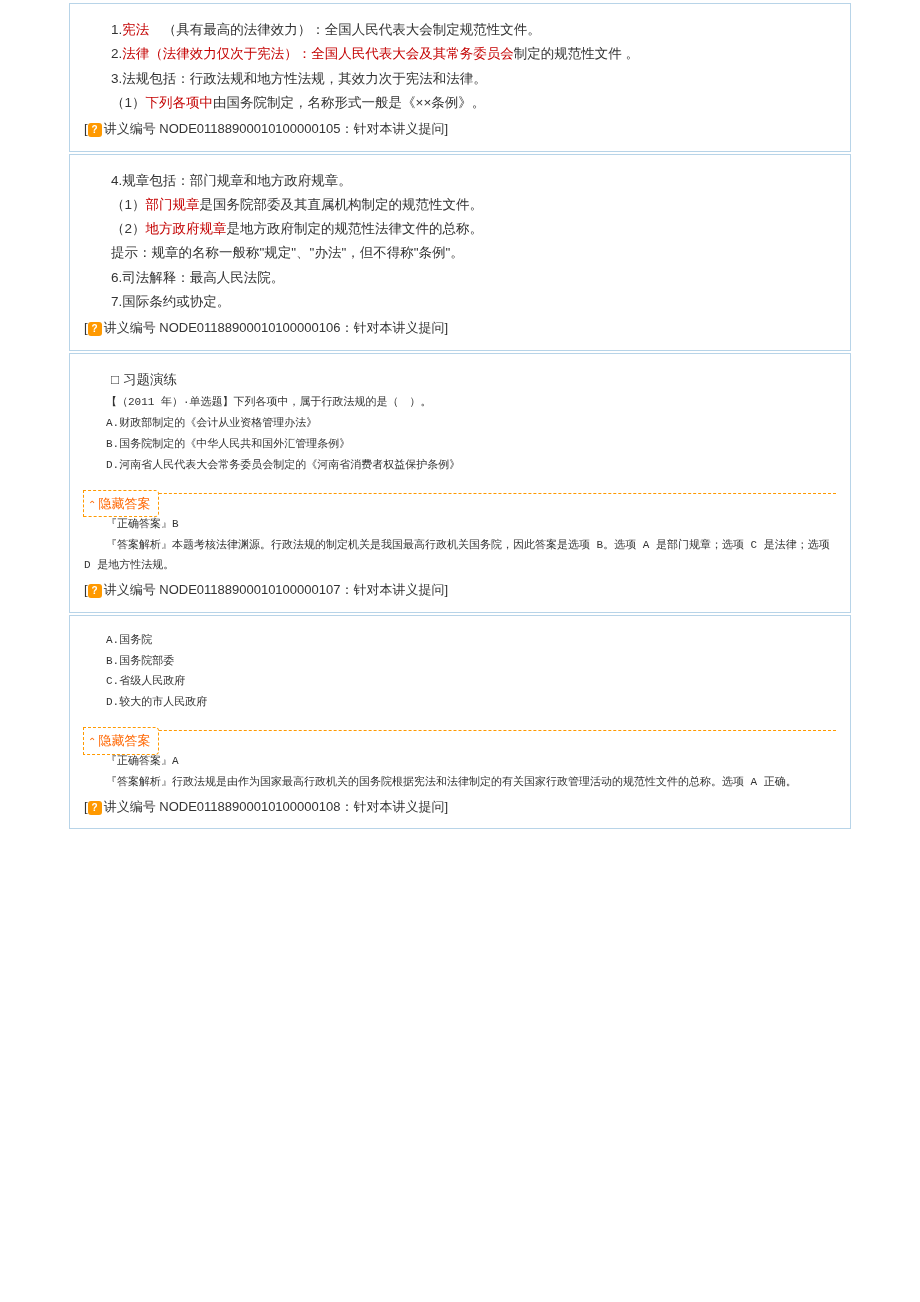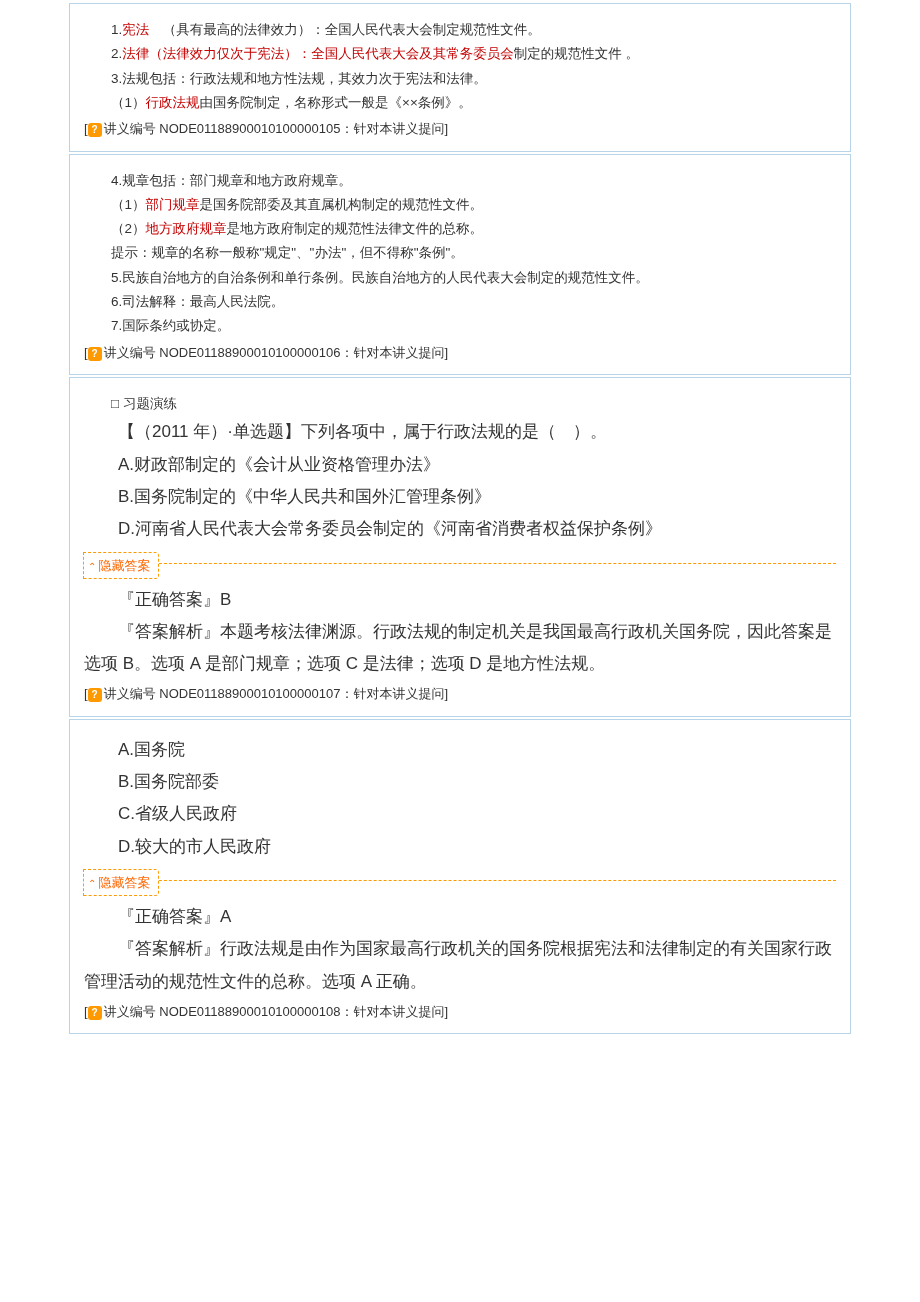--- a/index.html
+++ b/index.html
@@ -2,46 +2,45 @@
 <html><head>
 <meta charset="utf-8">
 <style>
 body{margin:0;font-family:"Microsoft YaHei","SimSun",sans-serif;background:#fff;font-size:14px;line-height:1.8;color:#333}
 .page{width:782px;margin:0 auto;padding:3px}
 .section{border:1px solid #b8d4e8;margin-bottom:2px;padding:14px 14px 8px 14px}
 .indent{text-indent:2em}
 .red{color:#c40000}
 .note-line{padding:2px 0;font-size:13px}
 .note-icon{display:inline-block;width:14px;height:14px;background:#f90;color:#fff;border-radius:3px;font-size:10px;line-height:14px;text-align:center;margin-right:2px;font-weight:bold;text-indent:0}
-.big{font-size:17px;font-family:Liberation Sans, sans-serif;line-height:1.9}
+.big{font-size:11px;font-family:Liberation Mono, monospace;line-height:1.9}
 .hide-ans{position:relative;margin:6px 0 10px 0;height:22px}
-.hide-ans-badge{position:absolute;left:-1px;top:0;border:1px dashed #f90;background:#fff;color:#f60;font-size:13px;padding:1px 8px 1px 4px;border-radius:0 4px 4px 0}
+.hide-ans-badge{position:absolute;left:-1px;top:8px;border:1px dashed #f90;background:#fff;color:#f60;font-size:13px;padding:1px 8px 1px 4px;border-radius:0 4px 4px 0}
 .hide-ans-line{border-top:1px dashed #f90;position:absolute;left:0;right:0;top:11px}
 .chev{color:#f60;font-size:10px;margin-right:2px}
 .small{font-size:13.5px}
 </style>
 </head>
 <body>
 
 <div class="page">
 
   <div class="section small">
     <div class="indent"><span>1.</span><span class="red">宪法</span>　<span>（具有最高的法律效力）：全国人民代表大会制定规范性文件。</span></div>
     <div class="indent"><span>2.</span><span class="red">法律（法律效力仅次于宪法）：全国人民代表大会及其常务委员会</span><span>制定的规范性文件 。</span></div>
     <div class="indent">3.法规包括：行政法规和地方性法规，其效力次于宪法和法律。</div>
-    <div class="indent"><span>（1）</span><span class="red">行政法规</span><span>由国务院制定，名称形式一般是《××条例》。</span></div>
+    <div class="indent"><span>（1）</span><span class="red">下列各项中</span><span>由国务院制定，名称形式一般是《××条例》。</span></div>
     <div class="note-line">[<span class="note-icon">?</span><span>讲义编号 NODE01188900010100000105：针对本讲义提问]</span></div>
   </div>
 
   <div class="section small">
     <div class="indent">4.规章包括：部门规章和地方政府规章。</div>
     <div class="indent"><span>（1）</span><span class="red">部门规章</span><span>是国务院部委及其直属机构制定的规范性文件。</span></div>
     <div class="indent"><span>（2）</span><span class="red">地方政府规章</span><span>是地方政府制定的规范性法律文件的总称。</span></div>
     <div class="indent">提示：规章的名称一般称"规定"、"办法"，但不得称"条例"。</div>
-    <div class="indent">5.民族自治地方的自治条例和单行条例。民族自治地方的人民代表大会制定的规范性文件。</div>
     <div class="indent">6.司法解释：最高人民法院。</div>
     <div class="indent">7.国际条约或协定。</div>
     <div class="note-line">[<span class="note-icon">?</span><span>讲义编号 NODE01188900010100000106：针对本讲义提问]</span></div>
   </div>
 
   <div class="section">
     <div class="indent small">□ 习题演练</div>
     <div class="big indent">【（2011 年）·单选题】下列各项中，属于行政法规的是（　）。</div>
     <div class="big indent">A.财政部制定的《会计从业资格管理办法》</div>
     <div class="big indent">B.国务院制定的《中华人民共和国外汇管理条例》</div>

